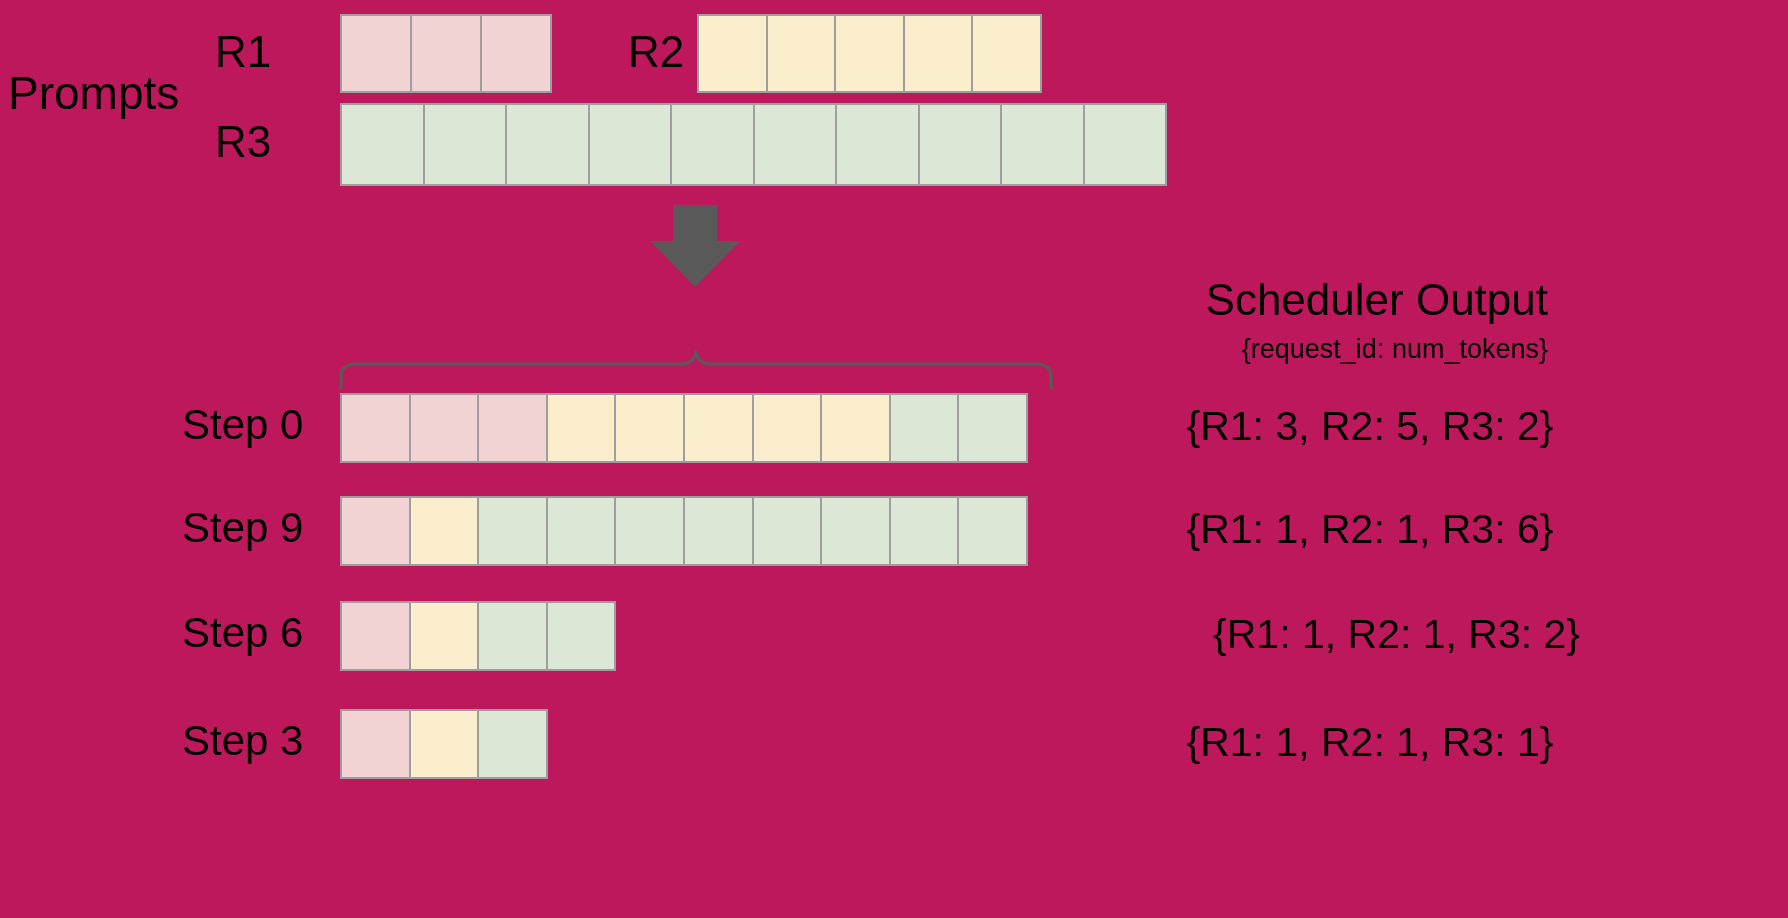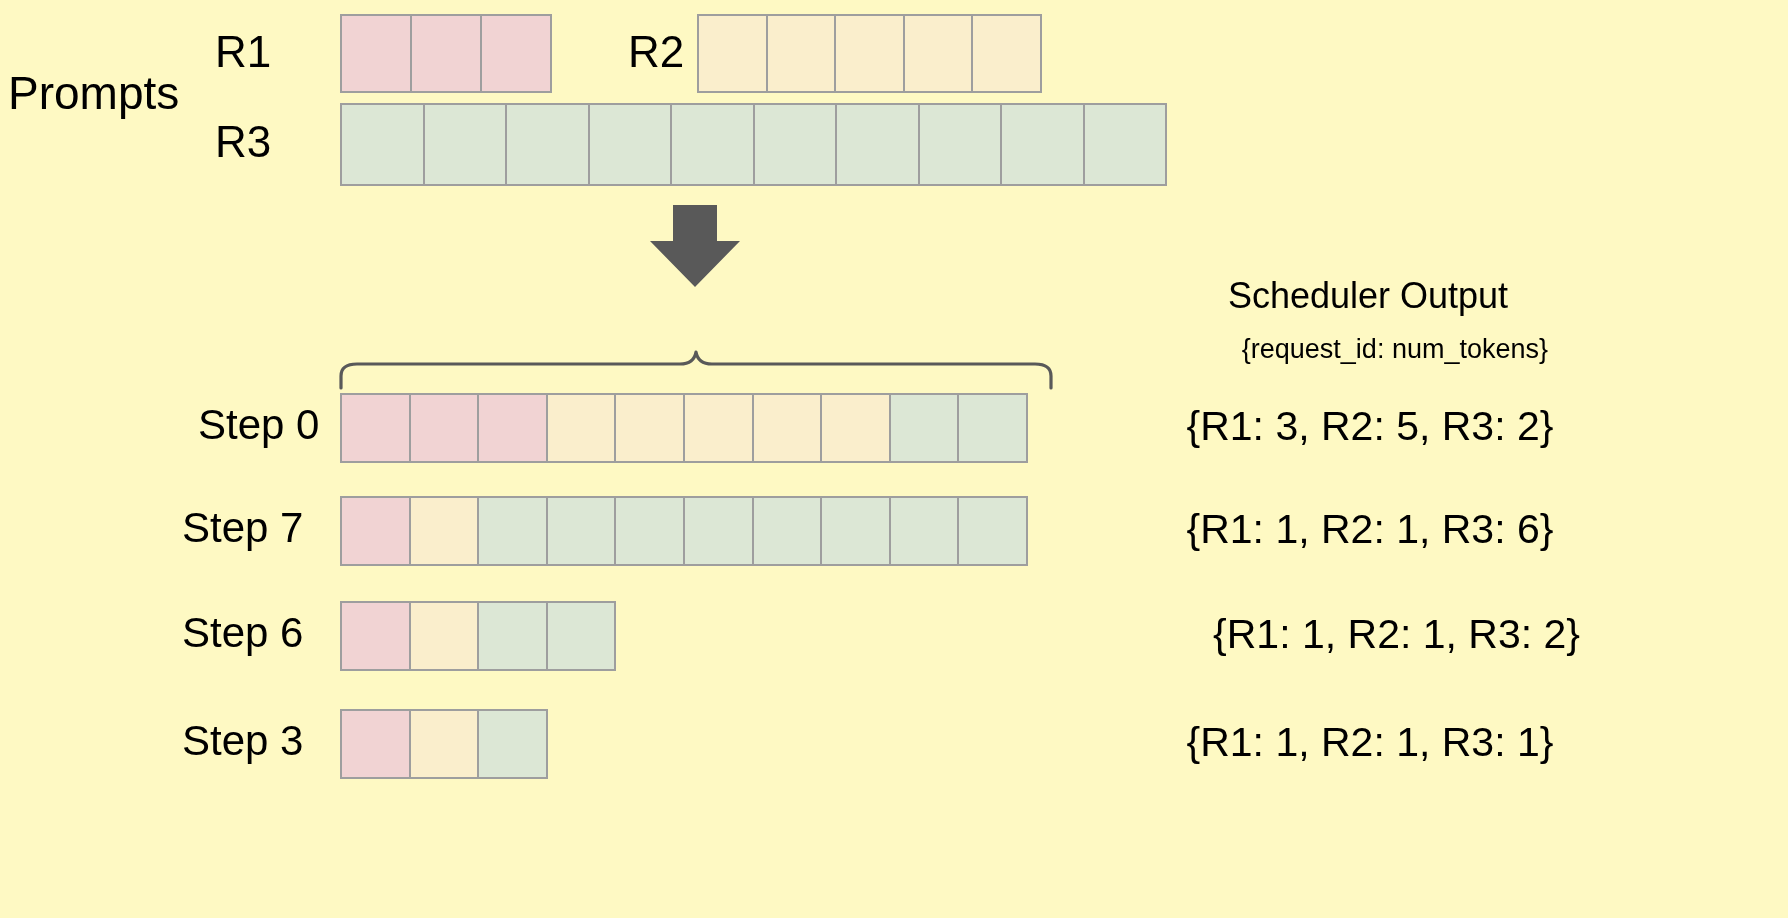--- a/index.html
+++ b/index.html
@@ -8,21 +8,21 @@
     background: #ffffff;
   }
   body {
     font-family: "Liberation Sans", sans-serif;
     color: #000000;
   }
   #canvas {
     position: relative;
     width: 1788px;
     height: 918px;
-    background: #fef9c3;
+    background: #be185d;
     overflow: hidden;
   }
 
   
   .txt {
     position: absolute;
     white-space: nowrap;
     line-height: 1;
     color: #000;
   }
@@ -31,25 +31,25 @@
     left: 8px;
     top: 70px;
   }
   .label-req {
     font-size: 44px;
   }
   .label-step {
     font-size: 42px;
   }
   .title-sched {
-    font-size: 36px;
+    font-size: 44px;
     top: 278px;
     left: 1188px;
     width: 360px;
-    text-align: center;
+    text-align: right;
     white-space: nowrap;
   }
   .sub-sched {
     font-size: 27px;
     top: 336px;
     left: 1188px;
     width: 360px;
     text-align: right;
     white-space: nowrap;
   }
@@ -152,35 +152,35 @@
   <div class="brace-wrap">
     <svg width="716" height="42" viewBox="0 0 716 42" aria-hidden="true">
       <path d="M 3 40 L 3 28 Q 3 16 19 16 L 342 16 Q 356 16 358 4 Q 360 16 374 16 L 697 16 Q 713 16 713 28 L 713 40" fill="none" stroke="#595959" stroke-width="3.2" stroke-linecap="round" stroke-linejoin="round"></path>
     </svg>
   </div>
 
   <div class="txt title-sched">Scheduler Output</div>
   <div class="txt sub-sched">{request_id: num_tokens}</div>
 
   <div id="steps-layer">
-      <div class="txt label-step" style="left: 198px; top: 404px;">Step 0</div>
+      <div class="txt label-step" style="left: 182px; top: 404px;">Step 0</div>
       <div class="strip" style="left: 340px; top: 393px; height: 70px;">
         <div class="cell c-r1" style="width: 70.6px; background: rgb(241, 211, 211); border-color: rgb(158, 158, 158);"></div>
         <div class="cell c-r1" style="width: 70.6px; background: rgb(241, 211, 211); border-color: rgb(158, 158, 158);"></div>
         <div class="cell c-r1" style="width: 70.6px; background: rgb(241, 211, 211); border-color: rgb(158, 158, 158);"></div>
         <div class="cell c-r2" style="width: 70.6px; background: rgb(250, 238, 204); border-color: rgb(158, 158, 158);"></div>
         <div class="cell c-r2" style="width: 70.6px; background: rgb(250, 238, 204); border-color: rgb(158, 158, 158);"></div>
         <div class="cell c-r2" style="width: 70.6px; background: rgb(250, 238, 204); border-color: rgb(158, 158, 158);"></div>
         <div class="cell c-r2" style="width: 70.6px; background: rgb(250, 238, 204); border-color: rgb(158, 158, 158);"></div>
         <div class="cell c-r2" style="width: 70.6px; background: rgb(250, 238, 204); border-color: rgb(158, 158, 158);"></div>
         <div class="cell c-r3" style="width: 70.6px; background: rgb(220, 231, 213); border-color: rgb(158, 158, 158);"></div>
         <div class="cell c-r3" style="width: 70.6px; background: rgb(220, 231, 213); border-color: rgb(158, 158, 158);"></div>
       </div>
       <div class="txt sched-row" style="top: 406px;">{R1: 3, R2: 5, R3: 2}</div>
-      <div class="txt label-step" style="left: 182px; top: 507px;">Step 7</div>
+      <div class="txt label-step" style="left: 182px; top: 507px;">Step 9</div>
       <div class="strip" style="left: 340px; top: 496px; height: 70px;">
         <div class="cell c-r1" style="width: 70.6px; background: rgb(241, 211, 211); border-color: rgb(158, 158, 158);"></div>
         <div class="cell c-r2" style="width: 70.6px; background: rgb(250, 238, 204); border-color: rgb(158, 158, 158);"></div>
         <div class="cell c-r3" style="width: 70.6px; background: rgb(220, 231, 213); border-color: rgb(158, 158, 158);"></div>
         <div class="cell c-r3" style="width: 70.6px; background: rgb(220, 231, 213); border-color: rgb(158, 158, 158);"></div>
         <div class="cell c-r3" style="width: 70.6px; background: rgb(220, 231, 213); border-color: rgb(158, 158, 158);"></div>
         <div class="cell c-r3" style="width: 70.6px; background: rgb(220, 231, 213); border-color: rgb(158, 158, 158);"></div>
         <div class="cell c-r3" style="width: 70.6px; background: rgb(220, 231, 213); border-color: rgb(158, 158, 158);"></div>
         <div class="cell c-r3" style="width: 70.6px; background: rgb(220, 231, 213); border-color: rgb(158, 158, 158);"></div>
         <div class="cell c-r3" style="width: 70.6px; background: rgb(220, 231, 213); border-color: rgb(158, 158, 158);"></div>

